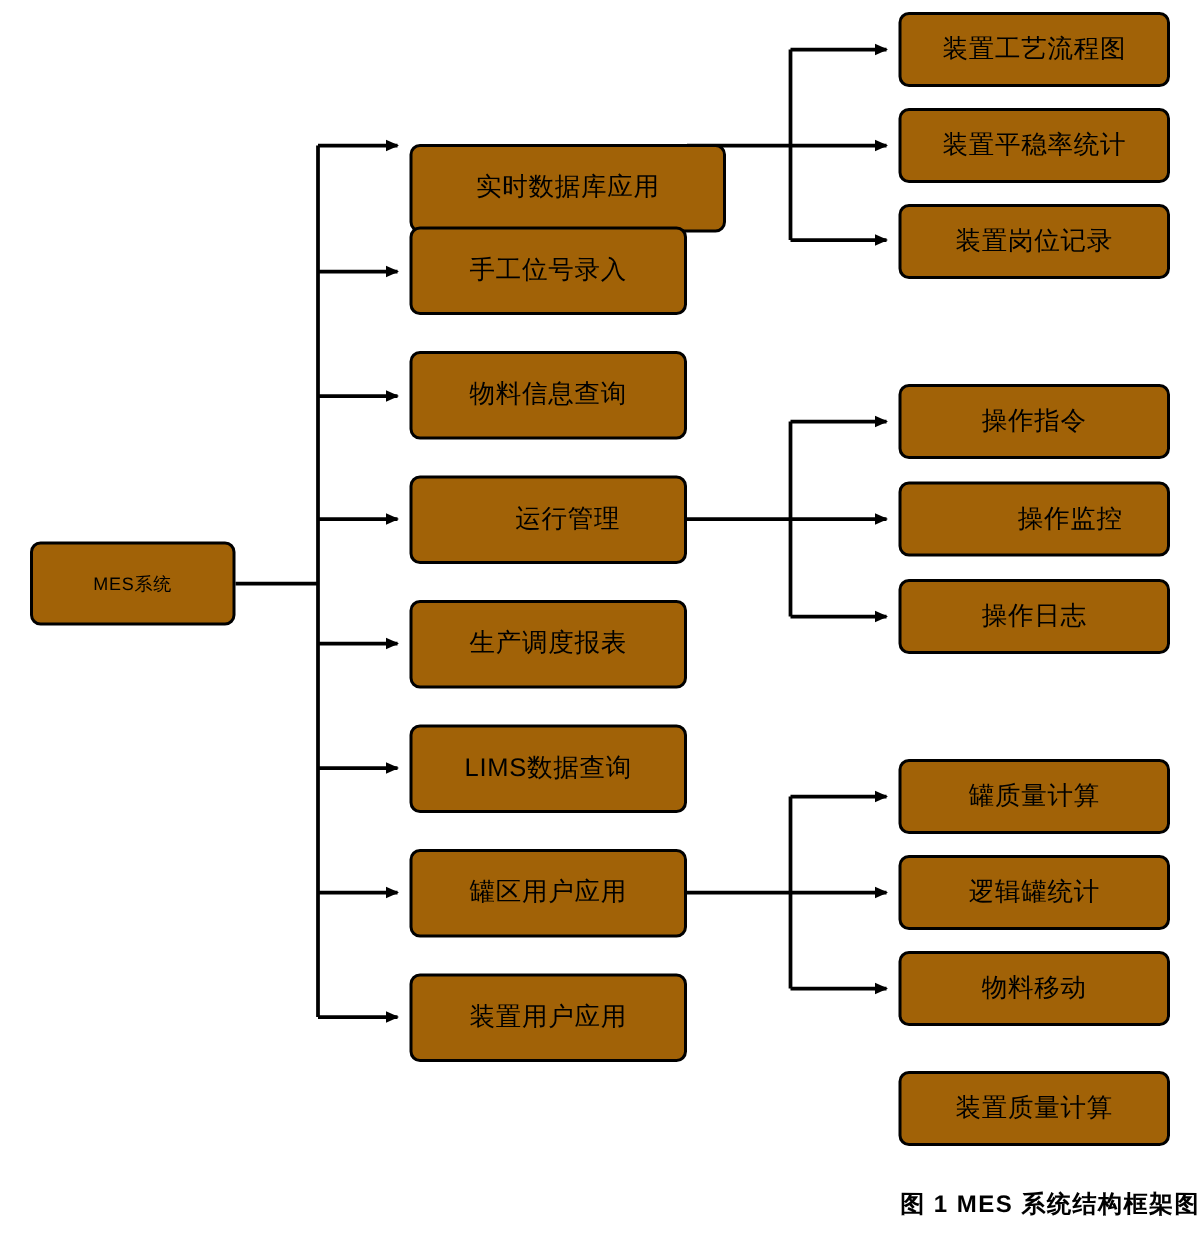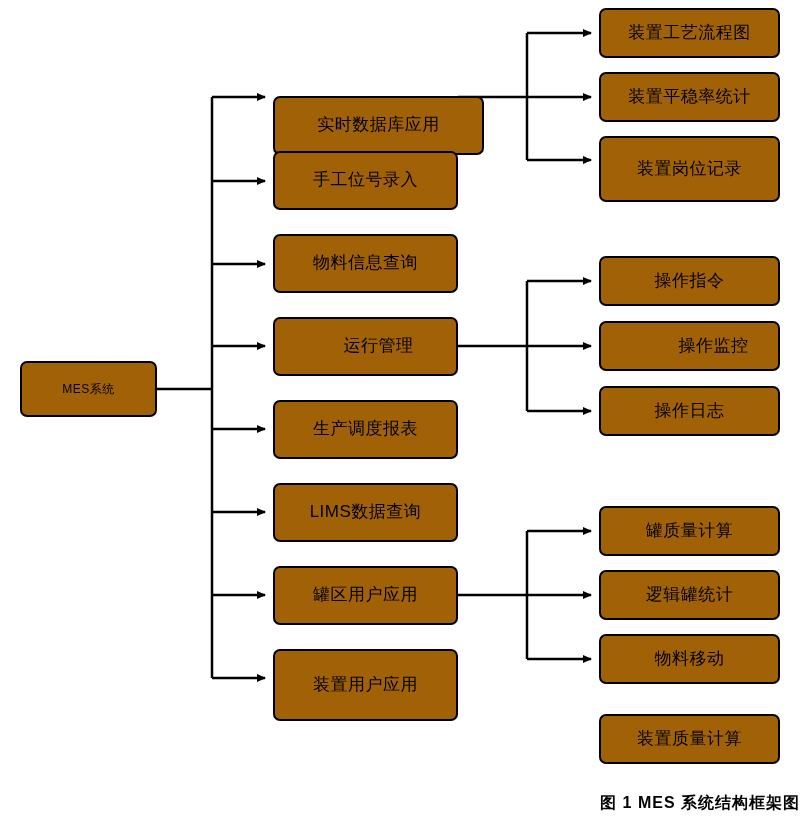--- a/index.html
+++ b/index.html
@@ -102,25 +102,25 @@
 
   <div class="node root" style="left:20px; top:361px; width:137px; height:56px;">MES系统</div>
 
   <div class="node" style="left:273px; top:68px; width:211px; height:59px;margin-top:28px;">实时数据库应用</div>
   <div class="node" style="left:273px; top:151px; width:185px; height:59px;">手工位号录入</div>
   <div class="node" style="left:273px; top:234px; width:185px; height:59px;">物料信息查询</div>
   <div class="node" style="left:273px; top:317px; width:185px; height:59px;padding-left:26px;">运行管理</div>
   <div class="node" style="left:273px; top:400px; width:185px; height:59px;">生产调度报表</div>
   <div class="node" style="left:273px; top:483px; width:185px; height:59px;">LIMS数据查询</div>
   <div class="node" style="left:273px; top:566px; width:185px; height:59px;">罐区用户应用</div>
-  <div class="node" style="left:273px; top:649px; width:185px; height:72px;">装置用户应用</div>
+  <div class="node" style="left:273px; top:649px; width:185px; height:59px;">装置用户应用</div>
 
   <div class="node" style="left:599px; top:8px; width:181px; height:50px;">装置工艺流程图</div>
   <div class="node" style="left:599px; top:72px; width:181px; height:50px;">装置平稳率统计</div>
-  <div class="node" style="left:599px; top:136px; width:181px; height:66px;">装置岗位记录</div>
+  <div class="node" style="left:599px; top:136px; width:181px; height:50px;">装置岗位记录</div>
 
   <div class="node" style="left:599px; top:256px; width:181px; height:50px;">操作指令</div>
   <div class="node" style="left:599px; top:321px; width:181px; height:50px;padding-left:48px;">操作监控</div>
   <div class="node" style="left:599px; top:386px; width:181px; height:50px;">操作日志</div>
 
   <div class="node" style="left:599px; top:506px; width:181px; height:50px;">罐质量计算</div>
   <div class="node" style="left:599px; top:570px; width:181px; height:50px;">逻辑罐统计</div>
   <div class="node" style="left:599px; top:634px; width:181px; height:50px;">物料移动</div>
   <div class="node" style="left:599px; top:714px; width:181px; height:50px;">装置质量计算</div>
 

